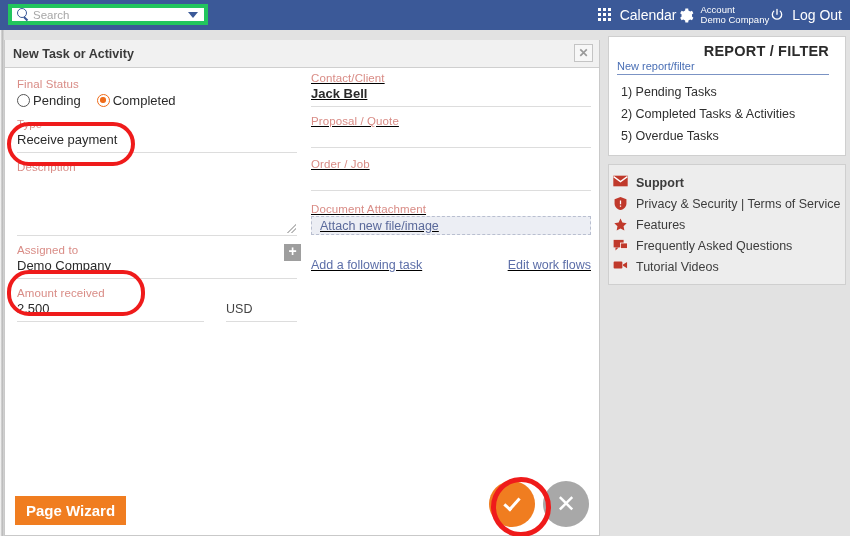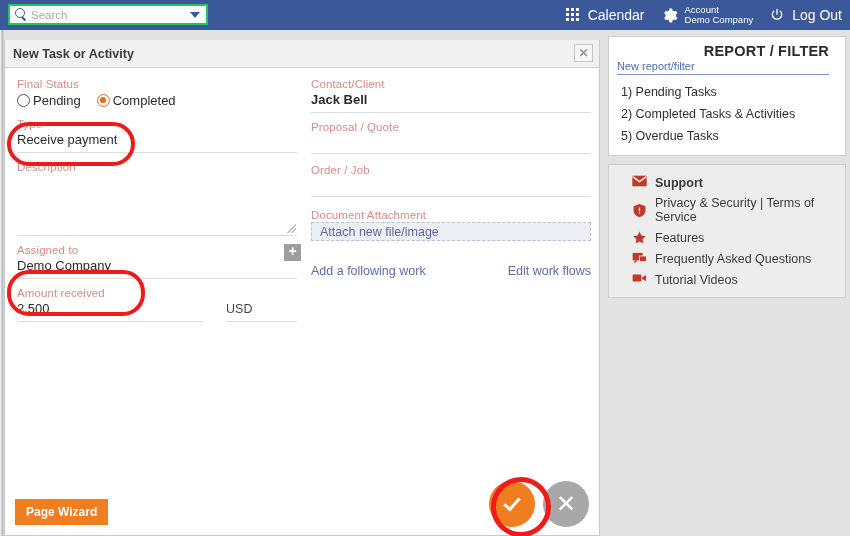--- a/index.html
+++ b/index.html
@@ -12,21 +12,21 @@
   }
   #app { position: relative; width: 850px; height: 536px; background: #e2e2e2; }
 
   
   .topnav {
     position: absolute; left: 0; top: 0; width: 850px; height: 30px;
     background: #3b5998; display: flex; align-items: center;
   }
   .search-wrap {
     position: absolute; left: 8px; top: 4px; width: 200px; height: 21px;
-    background: #ffffff; border: 2px solid #22c55e;
+    background: #ffffff; border: 4px solid #22c55e;
     display: flex; align-items: center; padding: 0 4px;
   }
   .search-icon { width: 13px; height: 13px; position: relative; flex: 0 0 auto; margin-right: 4px; }
   .search-icon::before {
     content: ""; position: absolute; left: 1px; top: 0px;
     width: 8px; height: 8px; border: 1.6px solid #3b5998; border-radius: 50%;
   }
   .search-icon::after {
     content: ""; position: absolute; left: 8px; top: 8px;
     width: 5px; height: 1.8px; background: #3b5998; transform: rotate(45deg);
@@ -39,21 +39,21 @@
   }
   .search-input::placeholder { color: #a7a7a7; }
   .search-caret {
     width: 0; height: 0; flex: 0 0 auto;
     border-left: 5px solid transparent; border-right: 5px solid transparent;
     border-top: 6px solid #3b5998; margin-right: 2px;
   }
 
   .nav-right {
     position: absolute; right: 8px; top: 0; height: 30px;
-    display: flex; align-items: center; gap: 16px;
+    display: flex; align-items: center; 
   }
   .nav-item {
     display: flex; align-items: center; gap: 7px;
     color: #ffffff; font-size: 14px; cursor: pointer;
   }
   .grid-icon {
     width: 15px; height: 15px;
     display: grid; grid-template-columns: repeat(3, 3px); grid-template-rows: repeat(3, 3px);
     gap: 2px;
   }
@@ -75,21 +75,21 @@
   }
   .dialog-close {
     position: absolute; right: 6px; top: 4px; width: 19px; height: 18px;
     background: #f7f7f7; border: 1px solid #c4c4c4;
     display: flex; align-items: center; justify-content: center;
     color: #9a9a9a; font-size: 12px; line-height: 1; cursor: pointer;
   }
   .dialog-body { position: relative; height: 467px; }
 
   .col-left { position: absolute; left: 12px; top: 10px; width: 280px; }
-  .col-right { position: absolute; left: 306px; top: 10px; width: 280px; }
+  .col-right { position: absolute; left: 306px; top: 4px; width: 280px; text-decoration: underline; }
 
   .field { margin-bottom: 2px; }
   .field-label {
     font-size: 11.5px; color: #d98c86; letter-spacing: 0.1px;
     padding-bottom: 1px;
   }
   .field-value {
     font-size: 13px; color: #2a2a2a; min-height: 19px;
     border-bottom: 1px solid #dddddd; padding-bottom: 3px;
     line-height: 18px;
@@ -139,21 +139,21 @@
 
   .link-row {
     display: flex; justify-content: space-between; align-items: center;
     margin-top: 23px; font-size: 12.5px;
   }
   .link { color: #5c6ea8; cursor: pointer; }
 
   
   .page-wizard {
     position: absolute; left: 10px; bottom: 10px;
-    background: #f07d20; color: #fff; font-size: 12px; font-weight: bold;
+    background: #f07d20; color: #fff; font-size: 15px; font-weight: bold;
     padding: 6px 11px; border: none; cursor: pointer;
     font-family: "Liberation Sans", sans-serif;
   }
   .action-btns {
     position: absolute; right: 10px; bottom: 8px;
     display: flex; align-items: center; gap: 8px;
   }
   .btn-circle {
     width: 46px; height: 46px; border-radius: 50%;
     display: flex; align-items: center; justify-content: center;
@@ -187,21 +187,21 @@
   .panel-title {
     text-align: right; font-size: 14.5px; font-weight: bold; color: #2b2b2b;
     letter-spacing: 0.2px; margin-bottom: 1px;
   }
   .panel-sublink {
     font-size: 11px; color: #4a6fb5; border-bottom: 1px solid #7b93c4;
     padding-bottom: 2px; margin-bottom: 6px; cursor: pointer;
   }
   .report-item { font-size: 12.5px; color: #2f2f2f; padding: 4px 0 4px 4px; cursor: pointer; }
 
-  .support-panel { background: #ededed; border: 1px solid #cfcfcf; padding: 7px 23px; }
+  .support-panel { background: #ededed; border: 1px solid #cfcfcf; padding: 7px 4px; }
   .support-item {
     display: flex; align-items: center; gap: 8px;
     font-size: 12.5px; color: #3c3c3c; padding: 3px 0; cursor: pointer;
   }
   .support-item.bold { font-weight: bold; }
   .sicon { width: 15px; height: 15px; flex: 0 0 auto; position: relative; }
 
   
   .edge-strip {
     position: absolute; left: 0; top: 30px; width: 4px; height: 506px;
@@ -336,21 +336,21 @@
           <div class="field-label">Order / Job</div>
           <div class="field-value" style="min-height:20px"></div>
         </div>
 
         <div class="field" style="margin-top:12px">
           <div class="field-label">Document Attachment</div>
           <div class="attach-zone">Attach new file/image</div>
         </div>
 
         <div class="link-row">
-          <span class="link">Add a following work</span>
+          <span class="link">Add a following task</span>
           <span class="link">Edit work flows</span>
         </div>
 
       </div>
 
       <button class="page-wizard">Page Wizard</button>
 
       <div class="action-btns">
         <div class="btn-circle btn-save">
           <span class="check-glyph"></span>

